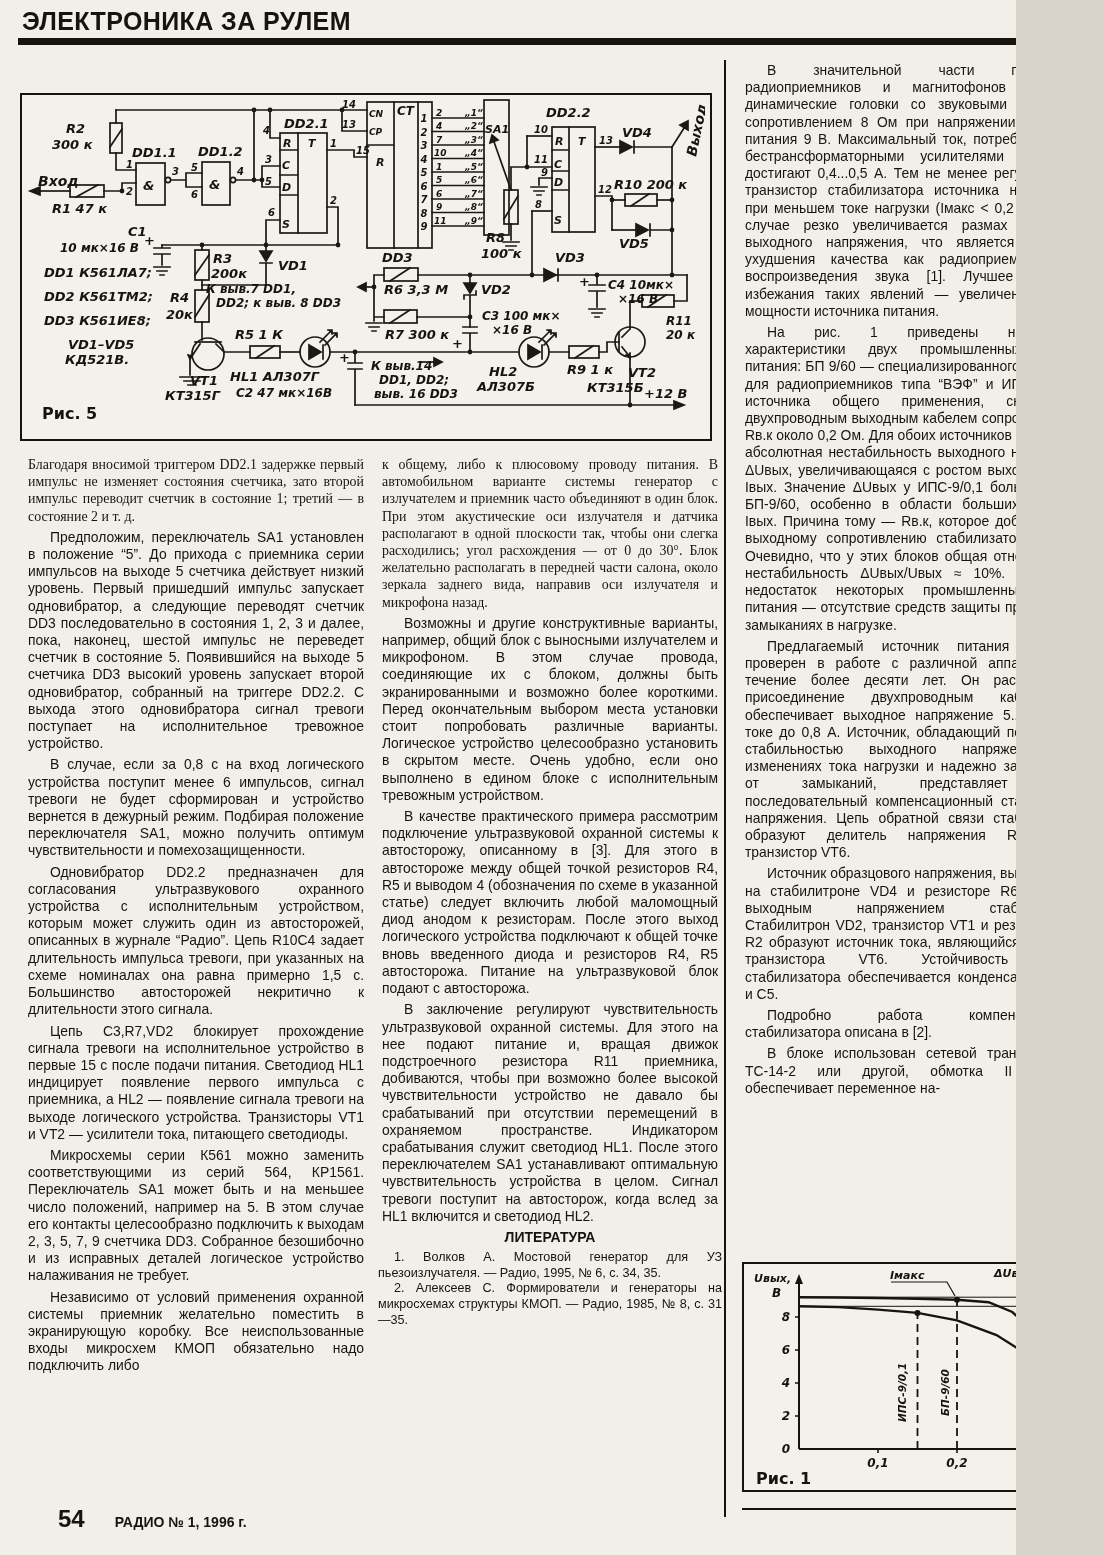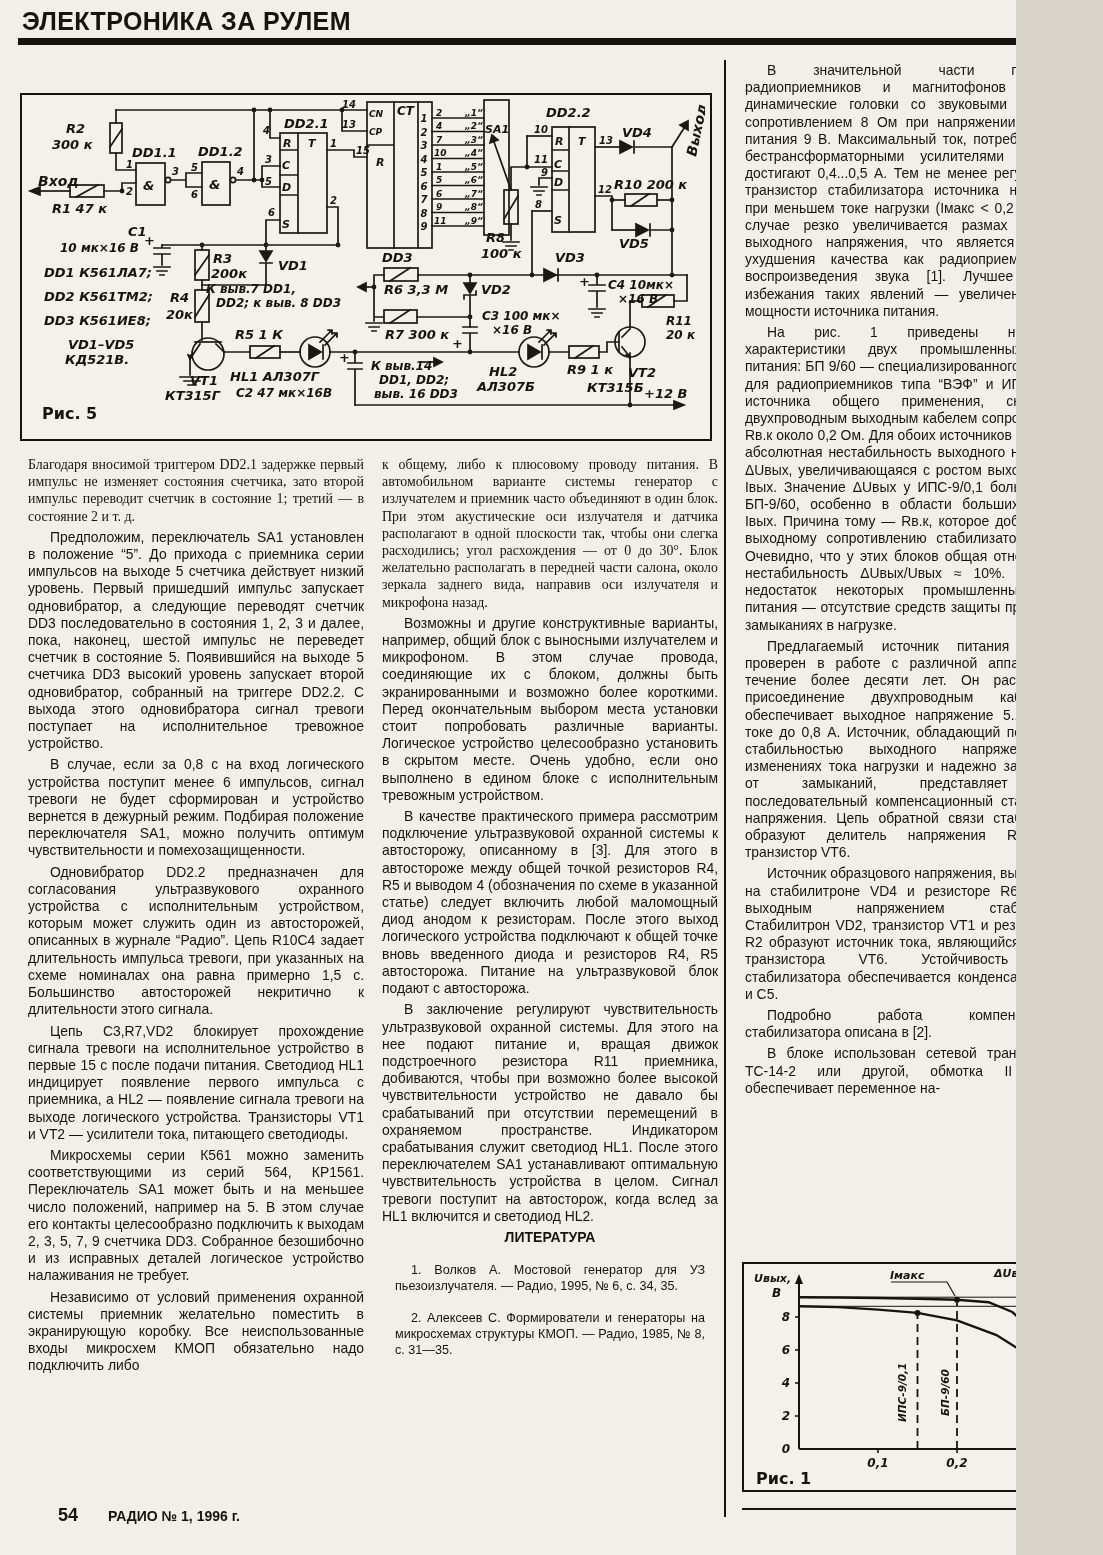--- a/index.html
+++ b/index.html
@@ -13,24 +13,24 @@
   .fig svg{display:block;}
   .fig svg text{font-family:"DejaVu Sans",sans-serif;}
   .col{position:absolute;text-align:justify;font-size:13.9px;line-height:17.2px;overflow:hidden;hyphens:auto;}
   .col p{margin:4px;text-indent:22px;}
   .col p.noind{text-indent:0;font-family:Liberation Serif, serif;}
   .col-left{left:24px;top:452px;width:344px;height:1044px;}
   .col-mid{left:378px;top:452px;width:344px;height:1064px;}
   .col-right{left:741px;top:58px;width:352px;height:1200px;}
   .divider{position:absolute;left:724px;top:60px;width:2px;height:1457px;background:#17140f;}
   .lit-head{text-align:center;font-weight:bold;font-size:14px;margin:20px 0 10px;text-indent:0 !important;}
-  .refs p{font-size:12.6px;line-height:15.6px;text-indent:16px;margin:17px;}
+  .refs p{font-size:12.6px;line-height:15.6px;text-indent:16px;margin:0;}
   .brule{position:absolute;left:742px;top:1508px;width:354px;height:2px;background:#17140f;}
   .footer{position:absolute;left:58px;top:1505px;display:flex;align-items:baseline;gap:14px;}
-  .pageno{font-size:18px;font-weight:bold;}
+  .pageno{font-size:24px;font-weight:bold;}
   .fjournal{font-size:14px;font-weight:bold;padding-left:16px;}
 </style>
 </head>
 <body>
 
 <div class="page">
 
   <div class="header">ЭЛЕКТРОНИКА ЗА РУЛЕМ</div>
   <div class="hrule"></div>
 

